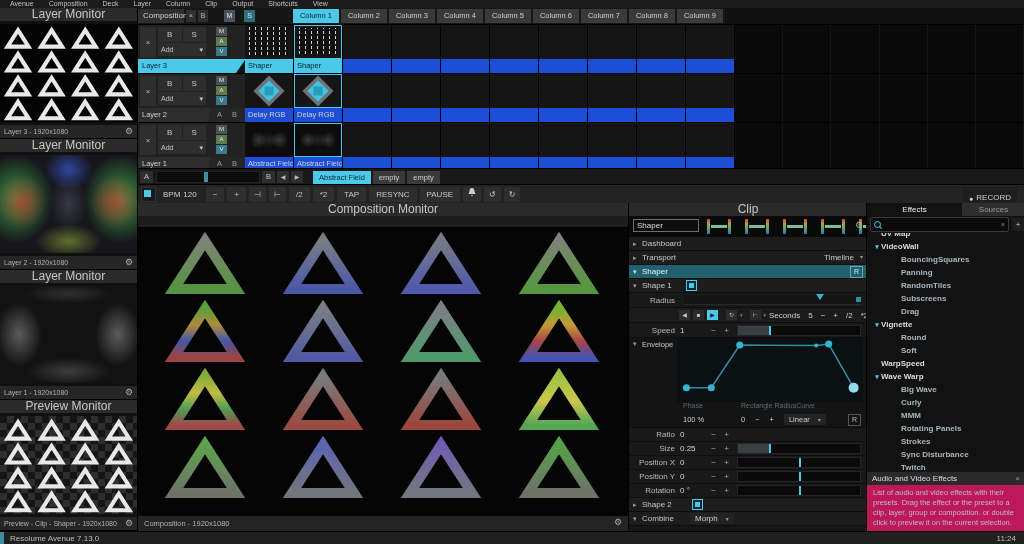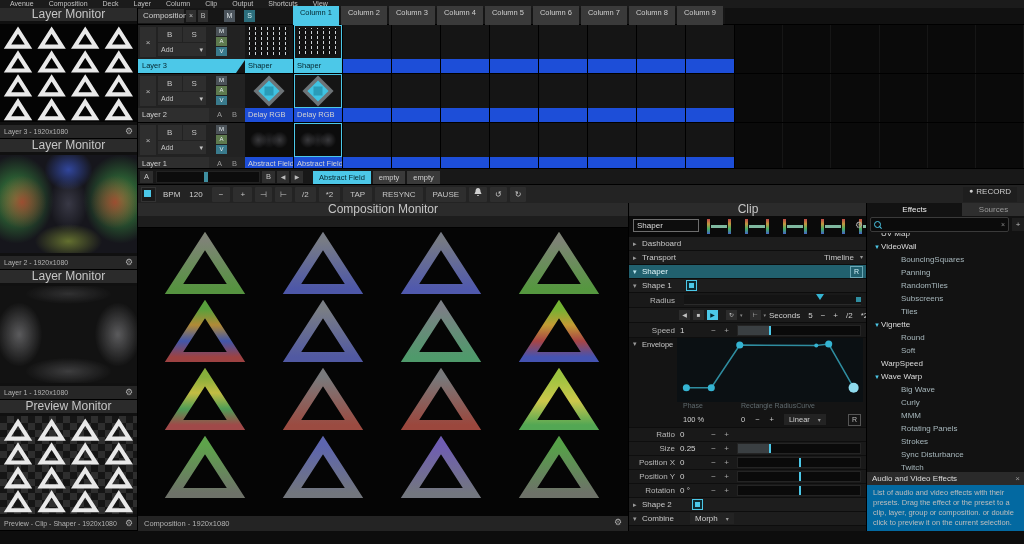--- a/index.html
+++ b/index.html
@@ -37,21 +37,21 @@
   .view-checker{background:repeating-conic-gradient(#2e2e2e 0% 25%, #151515 0% 50%);background-size:14px 14px;}
   
   .grid-area{position:absolute;left:138px;top:8px;width:886px;height:160px;background:#101010;font-size:8px;}
   .grid-header{height:16px;display:flex;align-items:center;background:#161616;}
   .hdr-left{width:155px;display:flex;align-items:center;gap:2px;flex:none;height:16px;}
   .comp-tab{width:46px;height:14px;background:#2f2f2f;color:#cfcfcf;line-height:14px;padding-left:5px;box-sizing:border-box;}
   .sq-btn{width:10px;height:12px;background:#2f2f2f;color:#bbb;text-align:center;line-height:12px;font-size:7px;}
   .m-btn{margin-left:14px;width:11px;height:12px;background:#4b545c;color:#dfe5e8;text-align:center;line-height:12px;font-size:7px;}
   .s-btn{margin-left:7px;width:11px;height:12px;background:#2c6e7c;color:#d8f2f6;text-align:center;line-height:12px;font-size:7px;}
   .col-tabs{display:flex;height:16px;align-items:center;}
-  .col-tab{width:46px;height:20px;margin-right:2px;background:#3a3a3a;color:#cfcfcf;text-align:center;
+  .col-tab{width:46px;height:14px;margin-right:2px;background:#3a3a3a;color:#cfcfcf;text-align:center;
            line-height:13px;font-size:7.5px;flex:none;}
   .col-tab.active{background:#4cc8e8;color:#05262e;}
   .hdr-ghost{flex:1;height:16px;background:#111;}
   .layer-row{height:48px;display:flex;border-top:1px solid #000;}
   .layer-controls{width:107px;flex:none;display:flex;flex-direction:column;background:#222;}
   .ctrl-top{height:34px;display:flex;padding:2px;box-sizing:border-box;gap:2px;}
   .x-btn{width:16px;background:#2e2e2e;color:#bbb;display:flex;align-items:center;justify-content:center;font-size:8px;}
   .bs-add{width:48px;display:flex;flex-direction:column;gap:1px;}
   .bs-row{display:flex;gap:1px;height:15px;}
   .bs-row div{flex:1;background:#2e2e2e;color:#c6c6c6;text-align:center;line-height:15px;}
@@ -94,24 +94,24 @@
   .xf-nav{width:12px;height:12px;background:#2e2e2e;color:#bbb;text-align:center;line-height:12px;font-size:6px;margin-left:2px;flex:none;}
   .clip-tab{height:13px;background:#3a3a3a;color:#cfcfcf;text-align:center;line-height:13px;margin-left:2px;flex:none;padding:0 6px;}
   .clip-tab.active{background:#4cc8e8;color:#05262e;}
   .xf-tabs{display:flex;margin-left:8px;}
   
   .bpm-row{position:absolute;left:138px;top:184px;width:886px;height:19px;background:#232323;display:flex;
            align-items:center;gap:3px;padding:0 3px;box-sizing:border-box;font-size:8px;border-top:1px solid #000;}
   .bpm-toggle{width:13px;height:13px;background:#1a1a1a;border:1px solid #333;position:relative;flex:none;}
   .bpm-toggle::after{content:"";position:absolute;left:2px;top:2px;width:7px;height:7px;background:#4cc8e8;}
   .bpm-lab{margin-left:4px;color:#cfcfcf;}
-  .bpm-val{margin-left:6px;margin-right:6px;color:#cfcfcf;}
+  .bpm-val{margin-left:0;margin-right:6px;color:#cfcfcf;}
   .tbtn{height:15px;background:#2e2e2e;color:#c6c6c6;text-align:center;line-height:15px;padding:0 7px;border-radius:1px;flex:none;}
   .tbtn.icon{padding:0 5px;}
-  .record{margin-left:auto;margin-right:4px;display:flex;align-items:flex-start;gap:3px;color:#cfcfcf;height:15px;background:#1e1e1e;padding:0 6px;}
+  .record{margin-left:auto;margin-right:4px;display:flex;align-items:flex-end;gap:3px;color:#cfcfcf;height:15px;background:#1e1e1e;padding:0 6px;}
   .rec-dot{font-size:7px;color:#d0d0d0;}
   
   .comp-mon{position:absolute;left:138px;top:203px;width:490px;height:328px;display:flex;flex-direction:column;background:#0a0a0a;}
   .panel-title{height:13px;background:#2b2b2b;text-align:center;font-size:12px;line-height:13px;color:#c6c6c6;flex:none;}
   .comp-toolbar{height:11px;background:#1d1d1d;border-bottom:1px solid #000;flex:none;}
   .comp-view{flex:1;background:#050505;position:relative;}
   .comp-view svg{position:absolute;inset:0;width:100%;height:100%;}
   .comp-status{height:15px;background:#242424;font-size:7.5px;line-height:15px;display:flex;justify-content:space-between;
                padding:0 6px;color:#b2b2b2;flex:none;}
   
@@ -173,28 +173,28 @@
   .fx-tab{flex:1;text-align:center;line-height:13px;background:#2e2e2e;color:#9a9a9a;margin-left:16px;}
   .fx-tab.active{background:#121212;color:#eee;}
   .fx-search-row{height:17px;display:flex;align-items:center;padding:0 3px;gap:3px;flex:none;}
   .fx-search{flex:1;height:13px;background:#0b0b0b;border:1px solid #3a3a3a;border-radius:2px;display:flex;align-items:center;padding:0 3px;gap:3px;}
   .mag{width:5px;height:5px;border:1px solid #4cc8e8;border-radius:50%;position:relative;flex:none;}
   .mag::after{content:"";position:absolute;left:4px;top:5px;width:3px;height:1px;background:#4cc8e8;transform:rotate(45deg);}
   .fx-search input{flex:1;background:transparent;border:0;outline:none;color:#ddd;font-size:8px;min-width:0;}
   .fx-clear{color:#888;font-size:7px;}
   .fx-add{width:12px;height:13px;background:#1e1e1e;color:#bbb;text-align:center;line-height:13px;flex:none;}
   .fx-tree{flex:1;overflow:hidden;}
-  .tree-item{height:13px;display:flex;align-items:center;color:#a7b7bc;}
+  .tree-item{height:13px;display:flex;align-items:center;color:#a7b7bc;font-weight:bold;}
   .tree-item.cut{margin-top:-6px;}
   .tree-item .tree-arrow{width:8px;color:#4cc8e8;font-size:7px;text-align:center;}
   .tree-item.lvl0{padding-left:6px;color:#dcdcdc;}
   .tree-item.lvl1{padding-left:34px;}
   .fx-info-title{height:13px;background:#2a2a2a;display:flex;align-items:center;padding:0 5px;color:#ddd;flex:none;}
   .fx-info-title .x{margin-left:auto;color:#999;font-size:8px;}
-  .fx-info-desc{flex:none;padding:3px 6px;font-size:7.5px;line-height:10px;color:#bdbdbd;background:#0369a1;}
+  .fx-info-desc{flex:none;padding:3px 6px;font-size:7.5px;line-height:10px;color:#bdbdbd;background:#be185d;}
   
   .status-bar{position:absolute;left:0;top:531px;width:1024px;height:13px;background:#202020;display:flex;
               align-items:center;font-size:8px;color:#bdbdbd;border-top:1px solid #000;box-sizing:border-box;}
   .sb-accent{width:4px;height:13px;background:#3e8ea0;margin-right:6px;}
   .sb-time{margin-left:auto;margin-right:8px;}
 </style>
 </head>
 <body>
 
 <div id="app">
@@ -901,21 +901,21 @@
         <div class="tree-item lvl1">
           <span class="tree-label">Panning</span>
         </div>
         <div class="tree-item lvl1">
           <span class="tree-label">RandomTiles</span>
         </div>
         <div class="tree-item lvl1">
           <span class="tree-label">Subscreens</span>
         </div>
         <div class="tree-item lvl1">
-          <span class="tree-label">Tiles</span>
+          <span class="tree-label">Drag</span>
         </div>
         <div class="tree-item lvl0">
           <span class="tree-arrow">▾</span>
           <span class="tree-label">Vignette</span>
         </div>
         <div class="tree-item lvl1">
           <span class="tree-label">Round</span>
         </div>
         <div class="tree-item lvl1">
           <span class="tree-label">Soft</span>
@@ -950,13 +950,18 @@
           <span class="tree-label">Twitch</span>
         </div>
       </div>
     <div class="fx-info-title">
       <span>Audio and Video Effects</span>
       <span class="x">×</span>
     </div>
     <div class="fx-info-desc">List of audio and video effects with their presets. Drag the effect or the preset to a clip, layer, group or composition. or double click to preview it on the current selection.</div>
   </div>
 
+  <div class="status-bar">
+    <div class="sb-accent"></div>
+    <span>Resolume Avenue 7.13.0</span>
+    <span class="sb-time">11:24</span>
+  </div>
 </div>
 
 </body></html>

